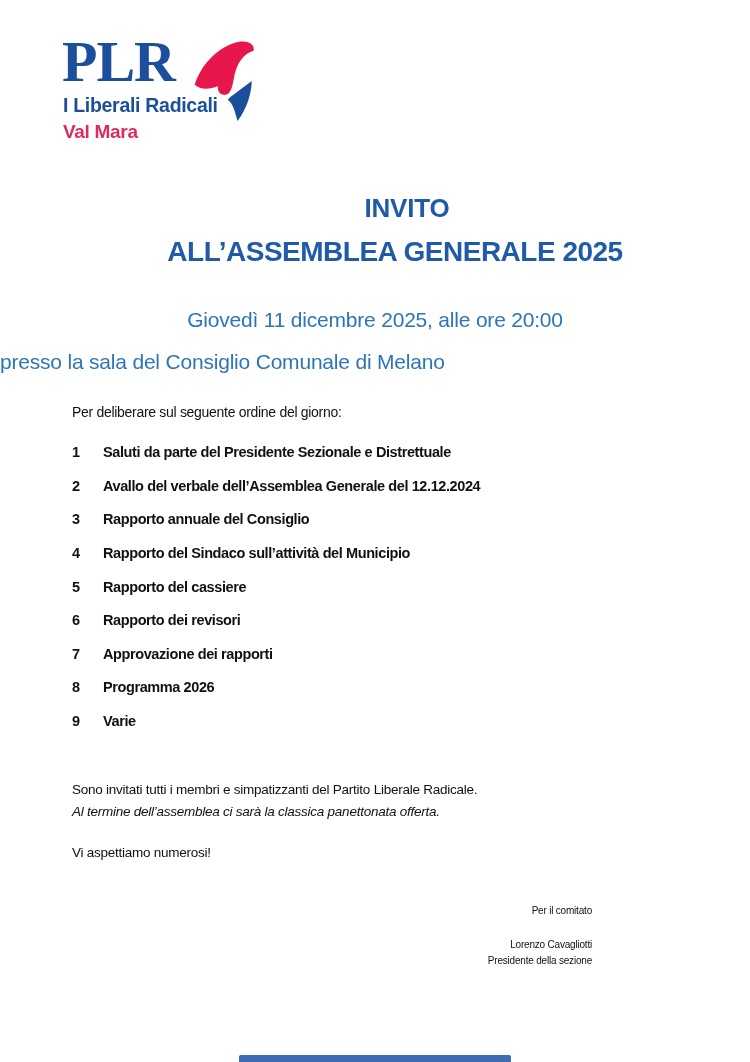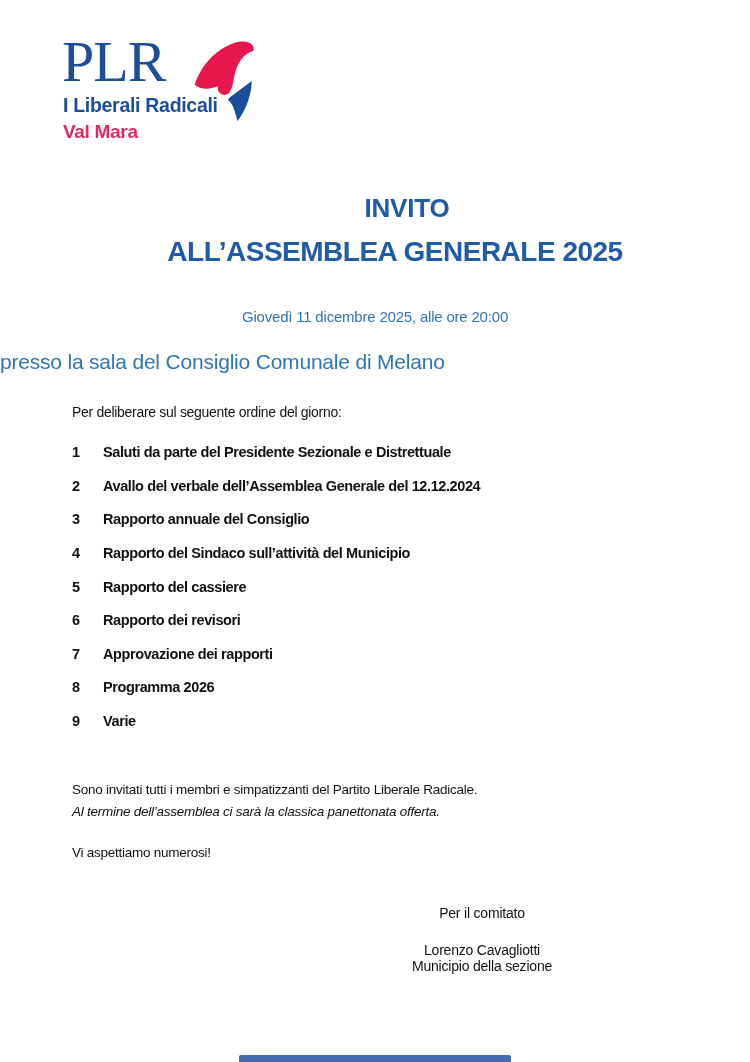--- a/index.html
+++ b/index.html
@@ -4,21 +4,21 @@
 <style>
   html,body{margin:0;padding:0;background:#ffffff;}
   .page{
     position:relative;width:750px;height:1062px;background:#ffffff;overflow:hidden;
     font-family:"Liberation Sans","DejaVu Sans",sans-serif;color:#1a1a1a;
   }
   
   .logo-acronym{
     position:absolute;left:62px;top:30px;
     font-family:"Liberation Serif","DejaVu Serif",serif;
-    font-weight:normal;font-size:58px;line-height:1.1;letter-spacing:-1px;
+    font-weight:bold;font-size:58px;line-height:1.1;letter-spacing:-1px;
     color:#1b4e9b;
     text-align:center;
   }
   .flame{position:absolute;left:192px;top:40px;width:66px;height:82px;}
   .logo-subtitle{
     position:absolute;left:63px;top:94px;
     font-weight:bold;font-size:19.5px;letter-spacing:-0.3px;color:#1b4e9b;
   }
   .logo-region{
     position:absolute;left:63px;top:121px;
@@ -28,21 +28,21 @@
   .title-line1{
     position:absolute;left:0;top:193px;width:750px;text-align:center;
     font-weight:bold;font-size:26px;color:#1f5ba8;letter-spacing:-0.2px;padding-left:32px;
   }
   .title-line2{
     position:absolute;left:0;top:236px;width:750px;text-align:center;
     font-weight:bold;font-size:28px;color:#1f5ba8;letter-spacing:-0.5px;padding-left:20px;
   }
   .event-line1{
     position:absolute;left:0;top:308px;width:750px;text-align:center;
-    font-size:15px;color:#2e75b6;letter-spacing:-0.2px;
+    font-size:21px;color:#2e75b6;letter-spacing:-0.2px;
   }
   .event-line2{
     position:absolute;left:0;top:350px;width:750px;text-align:left;
     font-size:21px;color:#2e75b6;letter-spacing:-0.2px;
   }
   
   .agenda-intro{
     position:absolute;left:72px;top:404px;
     font-size:14px;letter-spacing:-0.3px;color:#111;
   }
@@ -52,21 +52,21 @@
     width:31px;flex:0 0 31px;font-weight:bold;font-size:14.5px;color:#111;
   }
   .agenda-text{
     font-weight:bold;font-size:14.5px;letter-spacing:-0.4px;color:#111;white-space:nowrap;
   }
   
   .closing-line1{position:absolute;left:72px;top:782px;font-size:13.5px;letter-spacing:-0.25px;color:#111;}
   .closing-line2{position:absolute;left:72px;top:804px;font-size:13.5px;letter-spacing:-0.25px;font-style:italic;color:#111;}
   .closing-line3{position:absolute;left:72px;top:845px;font-size:13.5px;letter-spacing:-0.25px;color:#111;}
   
-  .signature{position:absolute;left:372px;top:905px;width:220px;text-align:center;font-size:14px;letter-spacing:-0.2px;color:#111;}
+  .signature{position:absolute;left:372px;top:905px;width:220px;text-align:right;font-size:10px;letter-spacing:-0.2px;color:#111;}
   .signature .sig-for{margin-bottom:0;}
   .signature .sig-name{margin-top:21px;line-height:16px;}
   .signature .sig-role{line-height:16px;}
   
   .bottom-bar{
     position:absolute;left:50%;transform:translateX(-50%);bottom:0;
     width:272px;height:7px;background:#3f6cb3;border-radius:2px 2px 0 0;
   }
 </style>
 </head>
@@ -129,18 +129,18 @@
     </div>
   </div>
 
   <div class="closing-line1">Sono invitati tutti i membri e simpatizzanti del Partito Liberale Radicale.</div>
   <div class="closing-line2">Al termine dell’assemblea ci sarà la classica panettonata offerta.</div>
   <div class="closing-line3">Vi aspettiamo numerosi!</div>
 
   <div class="signature">
     <div class="sig-for">Per il comitato</div>
     <div class="sig-name">Lorenzo Cavagliotti</div>
-    <div class="sig-role">Municipio della sezione</div>
+    <div class="sig-role">Presidente della sezione</div>
   </div>
 
   <div class="bottom-bar"></div>
 
 </div>
 
 </body></html>

